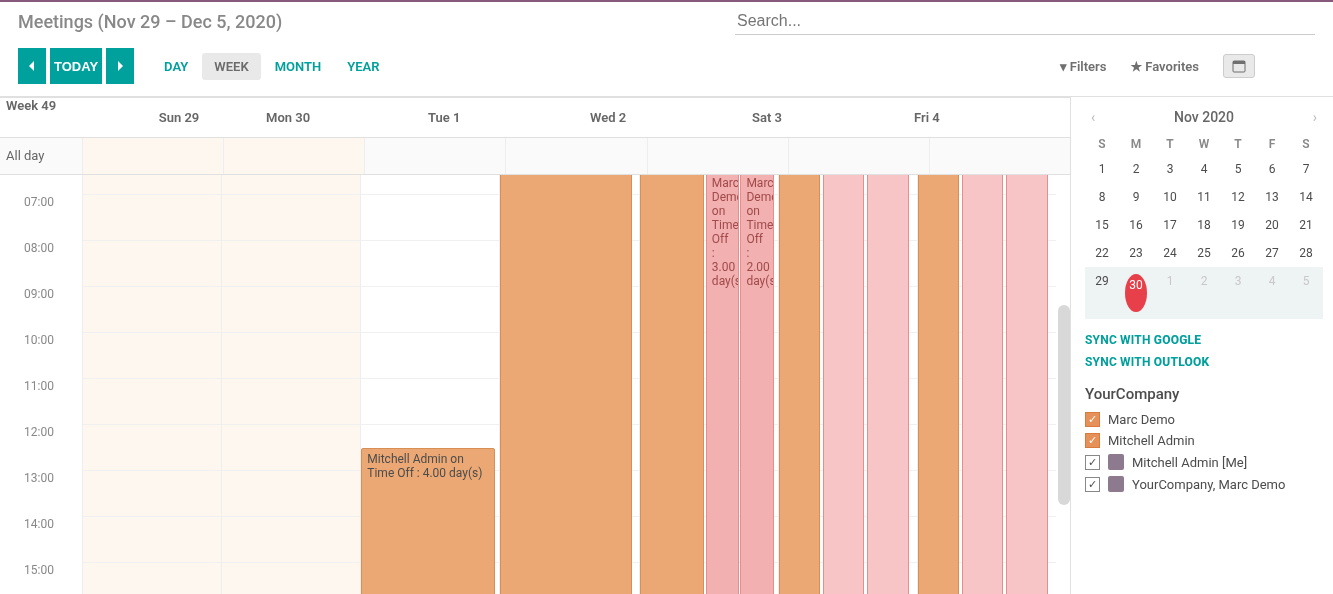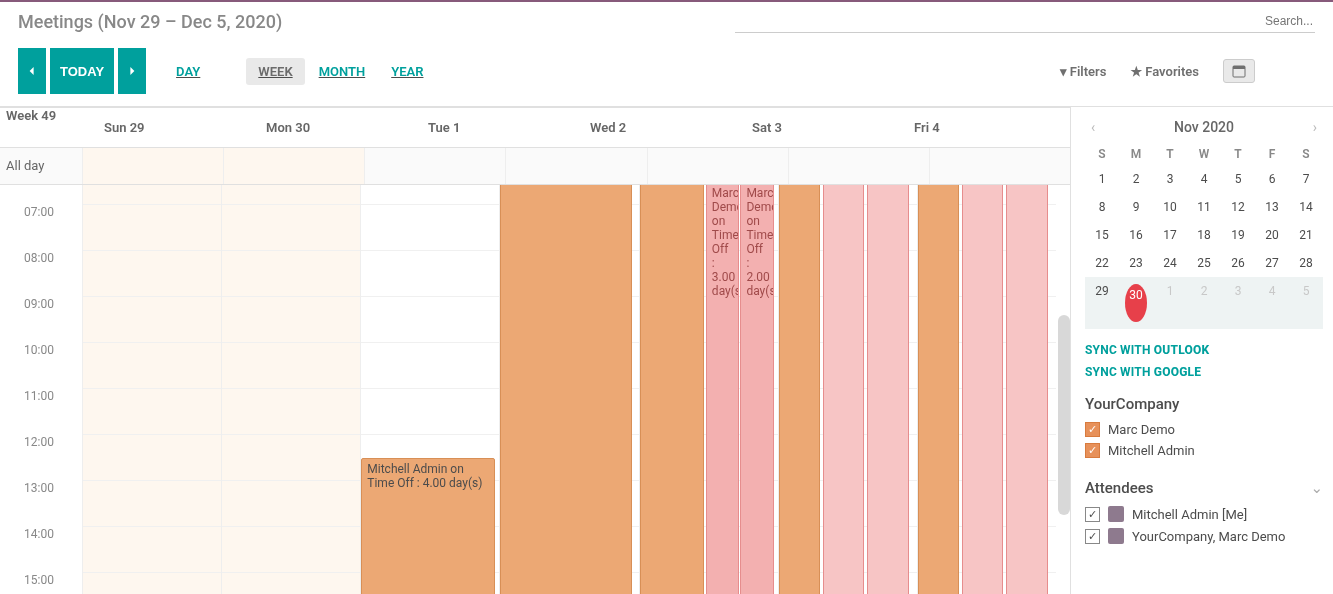--- a/index.html
+++ b/index.html
@@ -1,28 +1,28 @@
 <!DOCTYPE html>
 <html><head>
 <meta charset="utf-8">
 <style>
   * { box-sizing: border-box; margin: 0; padding: 0; }
   body { font-family: -apple-system, BlinkMacSystemFont, "Segoe UI", Roboto, Arial, sans-serif; font-size: 13px; color: #4c4c4c; width: 1333px; height: 594px; overflow: hidden; background: #fff; }
   .topbar-line { height: 2px; background: #875a7b; }
   .header { display: flex; align-items: center; padding: 7px 18px; height: 38px; }
   .header .title { font-size: 18px; color: #888; font-weight: 500; }
   .search-wrap { flex: 1; display: flex; justify-content: flex-end; }
-  .search-input { width: 580px; border: none; border-bottom: 1px solid #ccc; padding: 4px 2px; font-size: 12px; outline: none; color: #ec4899; text-align: right; }
+  .search-input { width: 580px; border: none; border-bottom: 1px solid #ccc; padding: 4px 2px; font-size: 16px; outline: none; color: #ec4899; }
   .toolbar { display: flex; align-items: center; padding: 8px 18px 12px; border-bottom: 1px solid #e0e0e0; }
-  .btn-teal { background: #00a09d; color: #fff; border: none; height: 46px; padding: 0 10px; font-size: 13px; font-weight: 600; cursor: pointer; display: inline-flex; align-items: center; justify-content: center; }
+  .btn-teal { background: #00a09d; color: #fff; border: none; height: 36px; padding: 0 4px; font-size: 13px; font-weight: 600; cursor: pointer; display: inline-flex; align-items: center; justify-content: center; }
   .nav-arrows { display: flex; gap: 4px; margin-right: 18px; }
   .btn-arrow { width: 28px; }
-  .view-tabs { display: flex; gap: 2px; text-decoration: underline; }
+  .view-tabs { display: flex; gap: 2px; }
   .view-tab { padding: 6px 12px; font-size: 13px; font-weight: 600; color: #00a09d; cursor: pointer; border-radius: 3px; }
-  .view-tab.active { background: #e9e9e9; color: #6b6b6b; margin-left: 32px; }
+  .view-tab.active { background: #e9e9e9; color: #6b6b6b; }
   .filters-bar { margin-left: auto; display: flex; gap: 24px; align-items: center; color: #6f6f6f; font-size: 13px; padding-right: 60px; }
   .filters-bar .icon-btn { border: 1px solid #ccc; padding: 4px 8px; border-radius: 3px; cursor: pointer; display: flex; align-items: center; justify-content: center; }
   .filters-bar .fitem { cursor: pointer; font-weight: 600; }
   .main { display: flex; height: calc(594px - 2px - 38px - 50px); }
   .calendar-pane { flex: 1; display: flex; flex-direction: column; overflow: hidden; }
   .cal-header { display: flex; border-bottom: 1px solid #e0e0e0; border-top: 1px solid #e0e0e0; }
   .cal-header .wk { width: 82px; padding: 0 6px; font-weight: 600; color: #666; font-size: 13px; }
   .cal-header .daycol { flex: 1; padding: 12px 6px; font-weight: 600; color: #666; font-size: 13px; text-align: left; }
   .allday-row { display: flex; border-bottom: 1px solid #e0e0e0; background: #fafafa; }
   .allday-row .lbl { width: 82px; padding: 10px 6px; font-size: 13px; color: #666; }
@@ -107,21 +107,21 @@
           <rect x="1" y="2" width="12" height="3"></rect>
         </svg>
     </div>
   </div>
 </div>
 
 <div class="main">
   <div class="calendar-pane">
     <div class="cal-header">
       <div class="wk">Week 49</div>
-      <div class="daycol" style="padding-left:22px;">Sun 29</div>
+      <div class="daycol" style="padding-left:22px;text-align:center;">Sun 29</div>
       <div class="daycol">Mon 30</div>
       <div class="daycol">Tue 1</div>
       <div class="daycol">Wed 2</div>
       <div class="daycol">Sat 3</div>
       <div class="daycol">Fri 4</div>
     </div>
     <div class="allday-row">
       <div class="lbl">All day</div>
       <div class="daycol today-col-bg"></div>
         <div class="daycol today-col-bg"></div>
@@ -289,38 +289,34 @@
         <div class="d">28</div>
         <div class="d week-hi">29</div>
         <div class="d week-hi today"><span>30</span></div>
         <div class="d other week-hi">1</div>
         <div class="d other week-hi">2</div>
         <div class="d other week-hi">3</div>
         <div class="d other week-hi">4</div>
         <div class="d other week-hi">5</div>
       </div>
     <div class="sync-links">
+      <a href="#"><span>SYNC WITH </span><span class="bold">GOOGLE</span></a>
       <a href="#"><span>SYNC WITH </span><span class="bold">OUTLOOK</span></a>
-      <a href="#"><span>SYNC WITH </span><span class="bold">GOOGLE</span></a>
     </div>
 
     <div class="section-h">YourCompany</div>
     <div class="chk-row">
       <span class="chkbox orange">✓</span>
       <span>Marc Demo</span>
     </div>
     <div class="chk-row">
       <span class="chkbox orange">✓</span>
       <span>Mitchell Admin</span>
     </div>
 
-    <div class="section-h" style="margin-top:18px;">
-      <span>Attendees</span>
-      <span class="expand">⌄</span>
-    </div>
     <div class="chk-row">
       <span class="chkbox white">✓</span>
       <span class="avatar"></span>
       <span>Mitchell Admin [Me]</span>
     </div>
     <div class="chk-row">
       <span class="chkbox white">✓</span>
       <span class="avatar"></span>
       <span>YourCompany, Marc Demo</span>
     </div>

